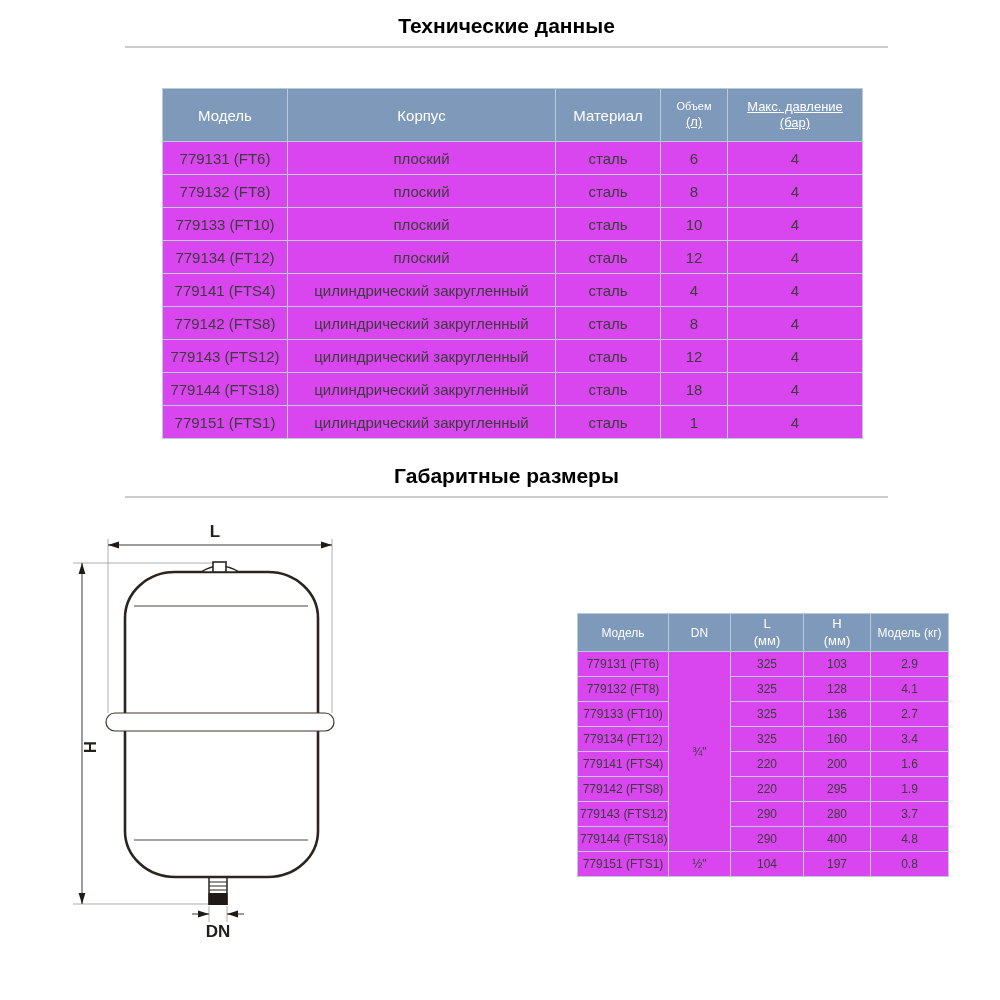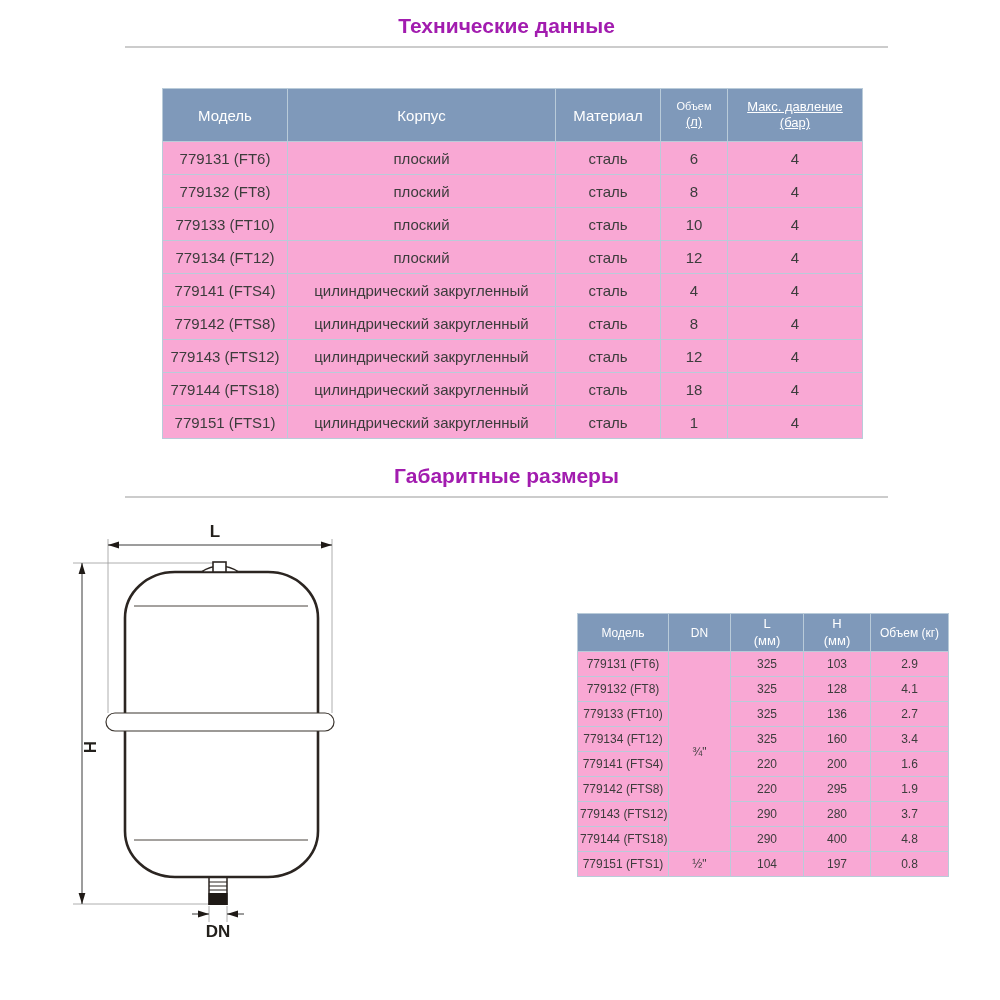--- a/index.html
+++ b/index.html
@@ -3,29 +3,29 @@
 <meta charset="utf-8">
 <style>
   html,body { margin:0; padding:0; }
   body {
     width:1000px; height:1000px; position:relative; background:#ffffff;
     font-family:"Liberation Sans", sans-serif; color:#3c3c3c;
     overflow:hidden;
   }
   .sec-title {
     position:absolute; left:125px; width:763px; text-align:center;
-    font-size:21px; line-height:24px; font-weight:600; color:#a21caf;
+    font-size:21px; line-height:24px; font-weight:600; color:#000000;
   }
   .rule {
     position:absolute; left:125px; width:763px; height:2px;
     background:#cccccc;
   }
   table {
     position:absolute; border-collapse:collapse; table-layout:fixed;
-    background:#f9a8d4;
+    background:#d946ef;
   }
   th, td {
     border:1px solid #b9cbd9; text-align:center; vertical-align:middle;
     padding:0 2px; overflow:hidden; white-space:nowrap;
   }
   thead th { background:#7f99ba; color:#ffffff; font-weight:400; }
   .hline { display:block; line-height:1.25; }
 
   
   #spec-table { left:162px; top:88px; width:700px; font-size:15px; }
@@ -210,21 +210,21 @@
       <th>Модель</th>
       <th>DN</th>
       <th>
         <span class="hline hl-lg">L</span>
         <span class="hline hl-sm">(мм)</span>
       </th>
       <th>
         <span class="hline hl-lg">H</span>
         <span class="hline hl-sm">(мм)</span>
       </th>
-      <th>Объем (кг)</th>
+      <th>Модель (кг)</th>
     </tr>
   </thead>
   <tbody>
     <tr>
       <td>779131 (FT6)</td>
       <td rowspan="8">¾"</td>
       <td>325</td>
       <td>103</td>
       <td>2.9</td>
     </tr>

